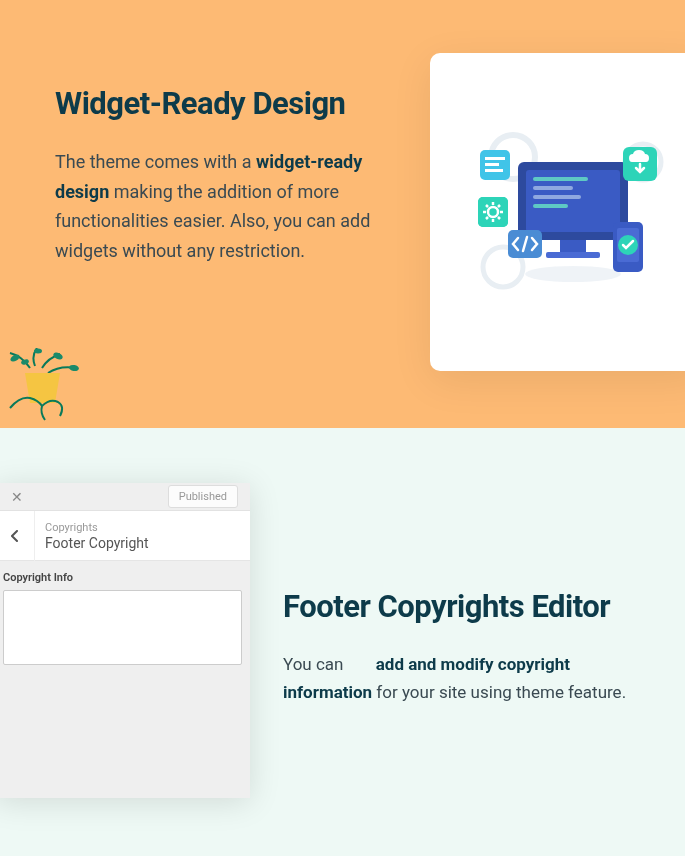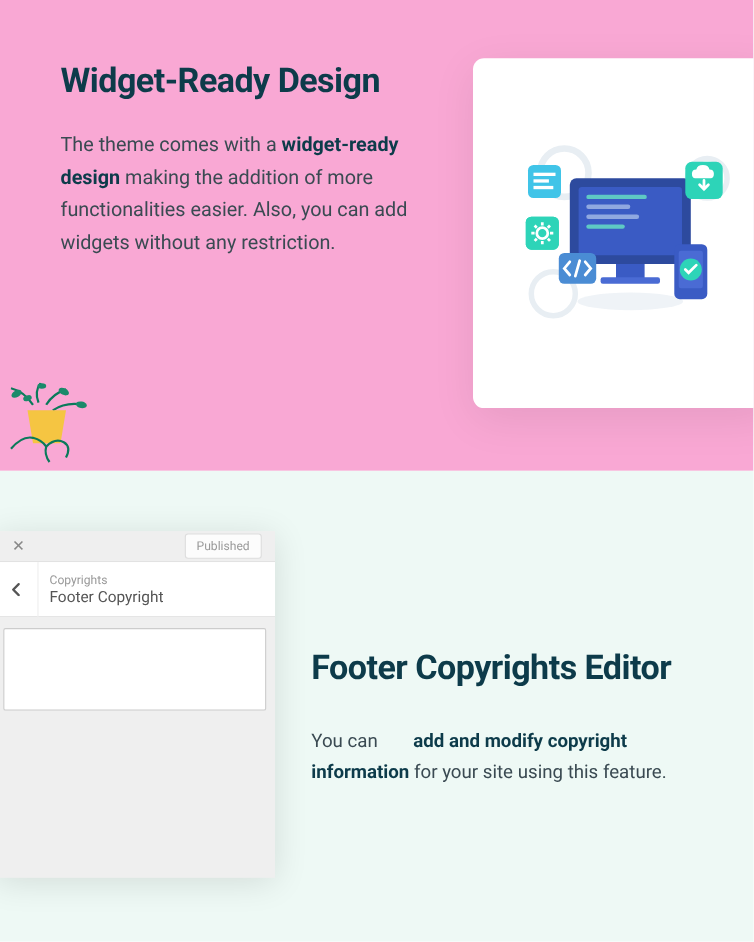--- a/index.html
+++ b/index.html
@@ -6,23 +6,23 @@
 body {
   font-family: -apple-system, BlinkMacSystemFont, "Segoe UI", Roboto, Helvetica, Arial, sans-serif;
   width: 685px;
   height: 856px;
   background: #ffffff;
   overflow: hidden;
 }
 
 .section-1 {
   position: relative;
-  padding: 55px 0 0 55px;
+  padding: 85px 0 0 55px;
   height: 428px;
-  background: #f9a8d4;
+  background: #fdba74;
 }
 
 .section-1 .content {
   width: 330px;
 }
 
 .heading-1 {
   font-size: 31px;
   font-weight: 700;
   color: #0d3b4a;
@@ -163,21 +163,21 @@
   position: absolute;
   top: 160px;
   left: 283px;
   width: 360px;
 }
 
 .heading-2 {
   font-size: 31px;
   font-weight: 700;
   color: #0d3b4a;
-  margin-bottom: 35px;
+  margin-bottom: 25px;
   letter-spacing: -0.5px;
 }
 
 .body-2 {
   font-size: 17px;
   line-height: 1.65;
   color: #3a4a52;
 }
 
 .body-2 .bold { font-weight: 700; color: #0d3b4a; margin-left: 28px; }
@@ -278,23 +278,24 @@
         <svg width="8" height="12" viewBox="0 0 8 12">
           <path d="M6 1 L1 6 L6 11" stroke="#555" stroke-width="2" fill="none" stroke-linecap="round"></path>
         </svg>
       </div>
       <div class="nav-labels">
         <div class="customizing-label">Copyrights</div>
         <div class="footer-settings-label">Footer Copyright</div>
       </div>
     </div>
     <div class="copyright-section">
+      <div class="copyright-label">Copyright Info</div>
       <textarea class="copyright-textarea" style=""></textarea>
     </div>
   </div>
 
   <div class="content">
     <h2 class="heading-2">Footer Copyrights Editor</h2>
     <p class="body-2">
-      <span>You can </span><span class="bold">add and modify copyright information</span><span> for your site using this feature.</span>
+      <span>You can </span><span class="bold">add and modify copyright information</span><span> for your site using theme feature.</span>
     </p>
   </div>
 </div>
 
 </body></html>

